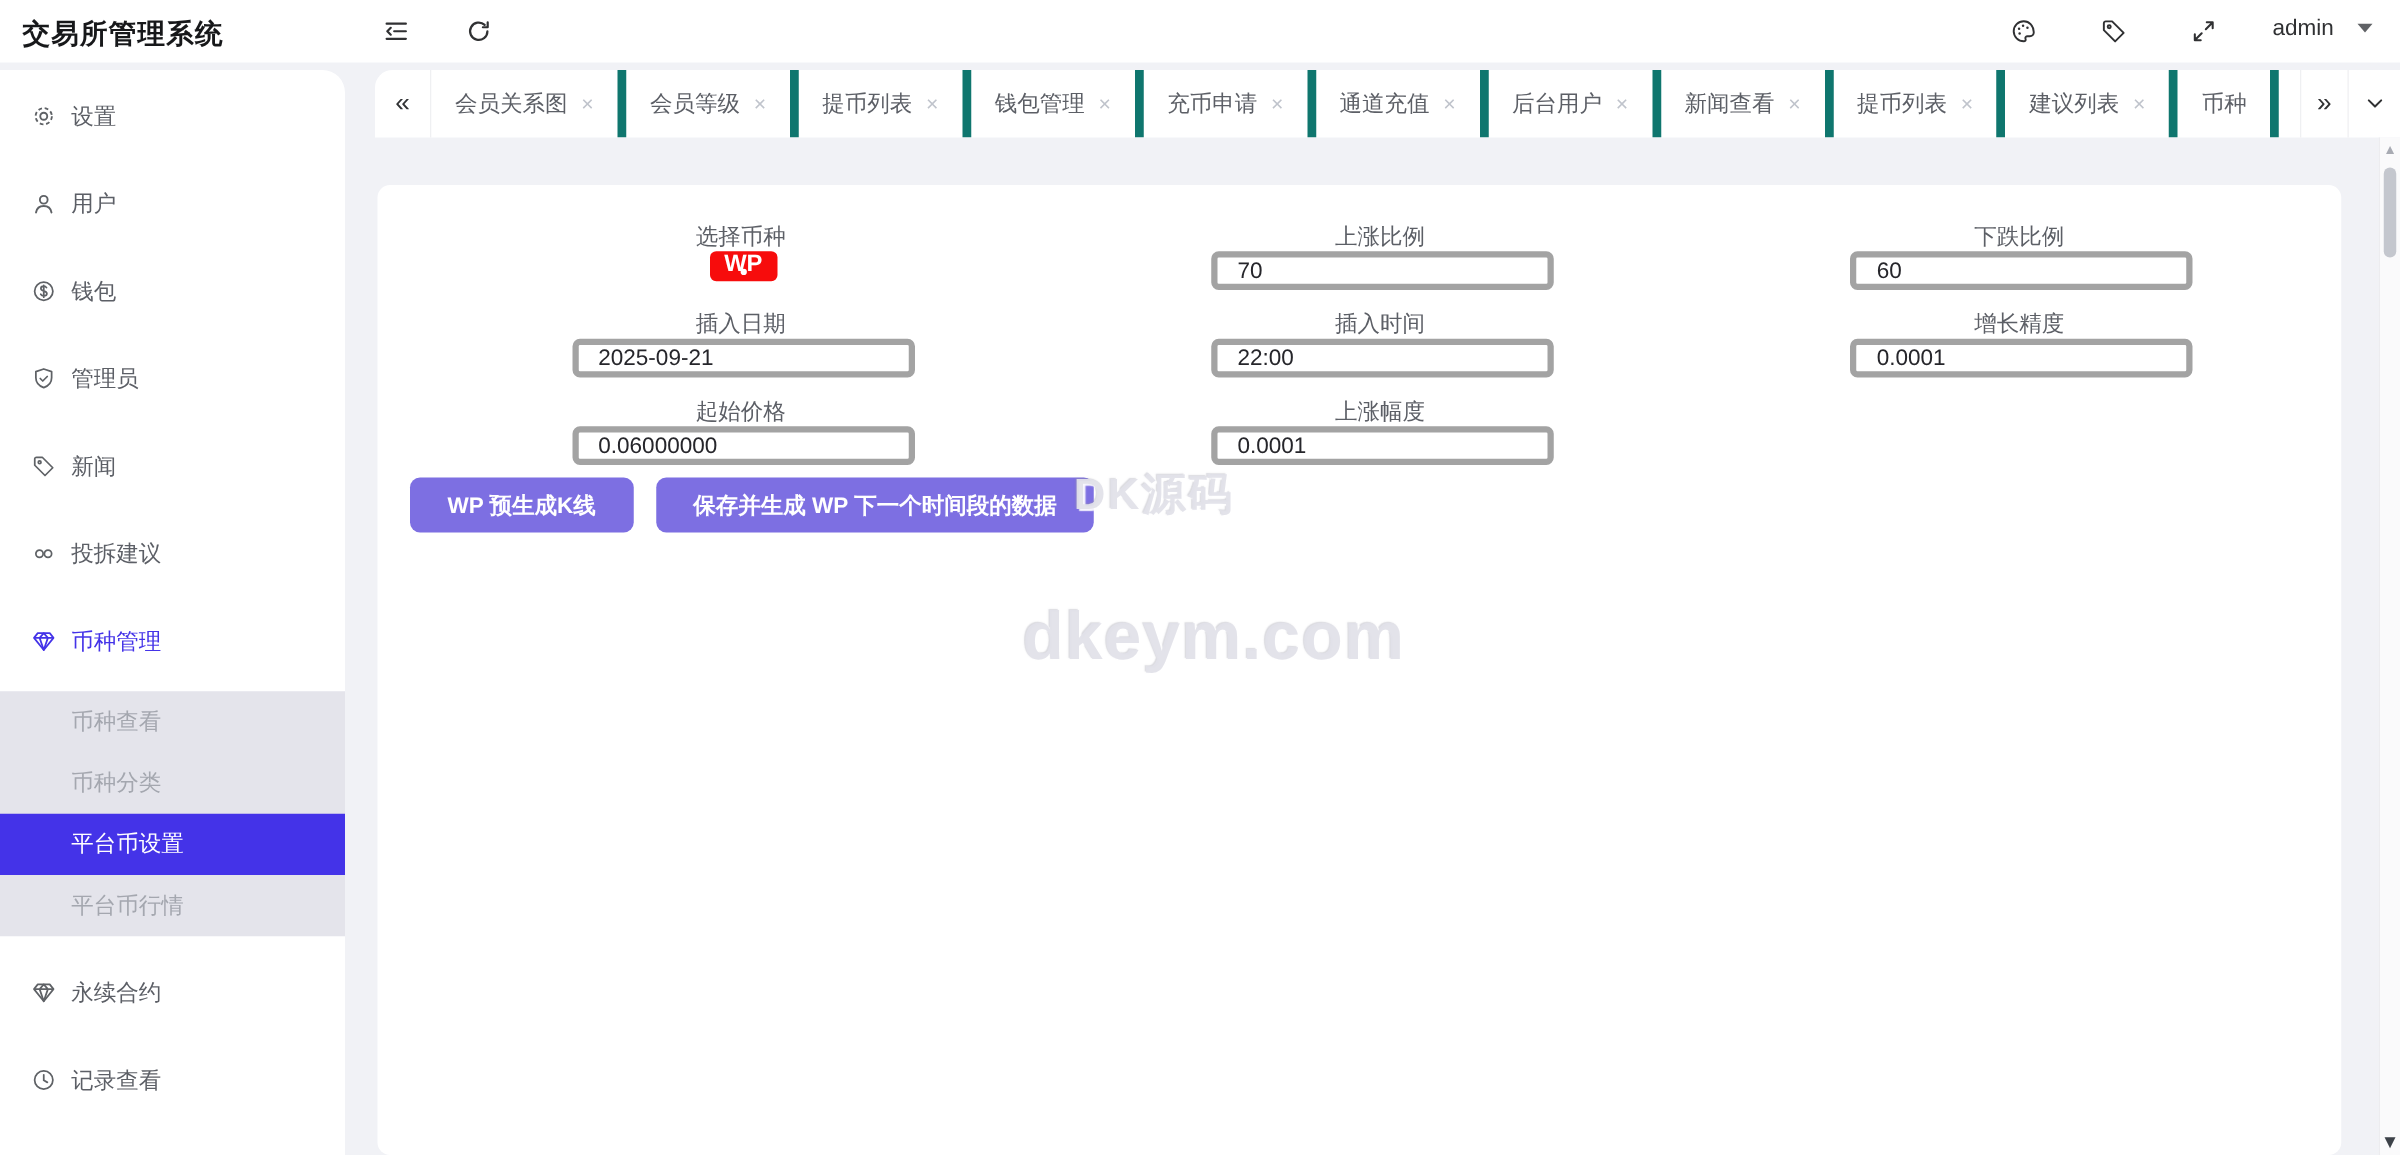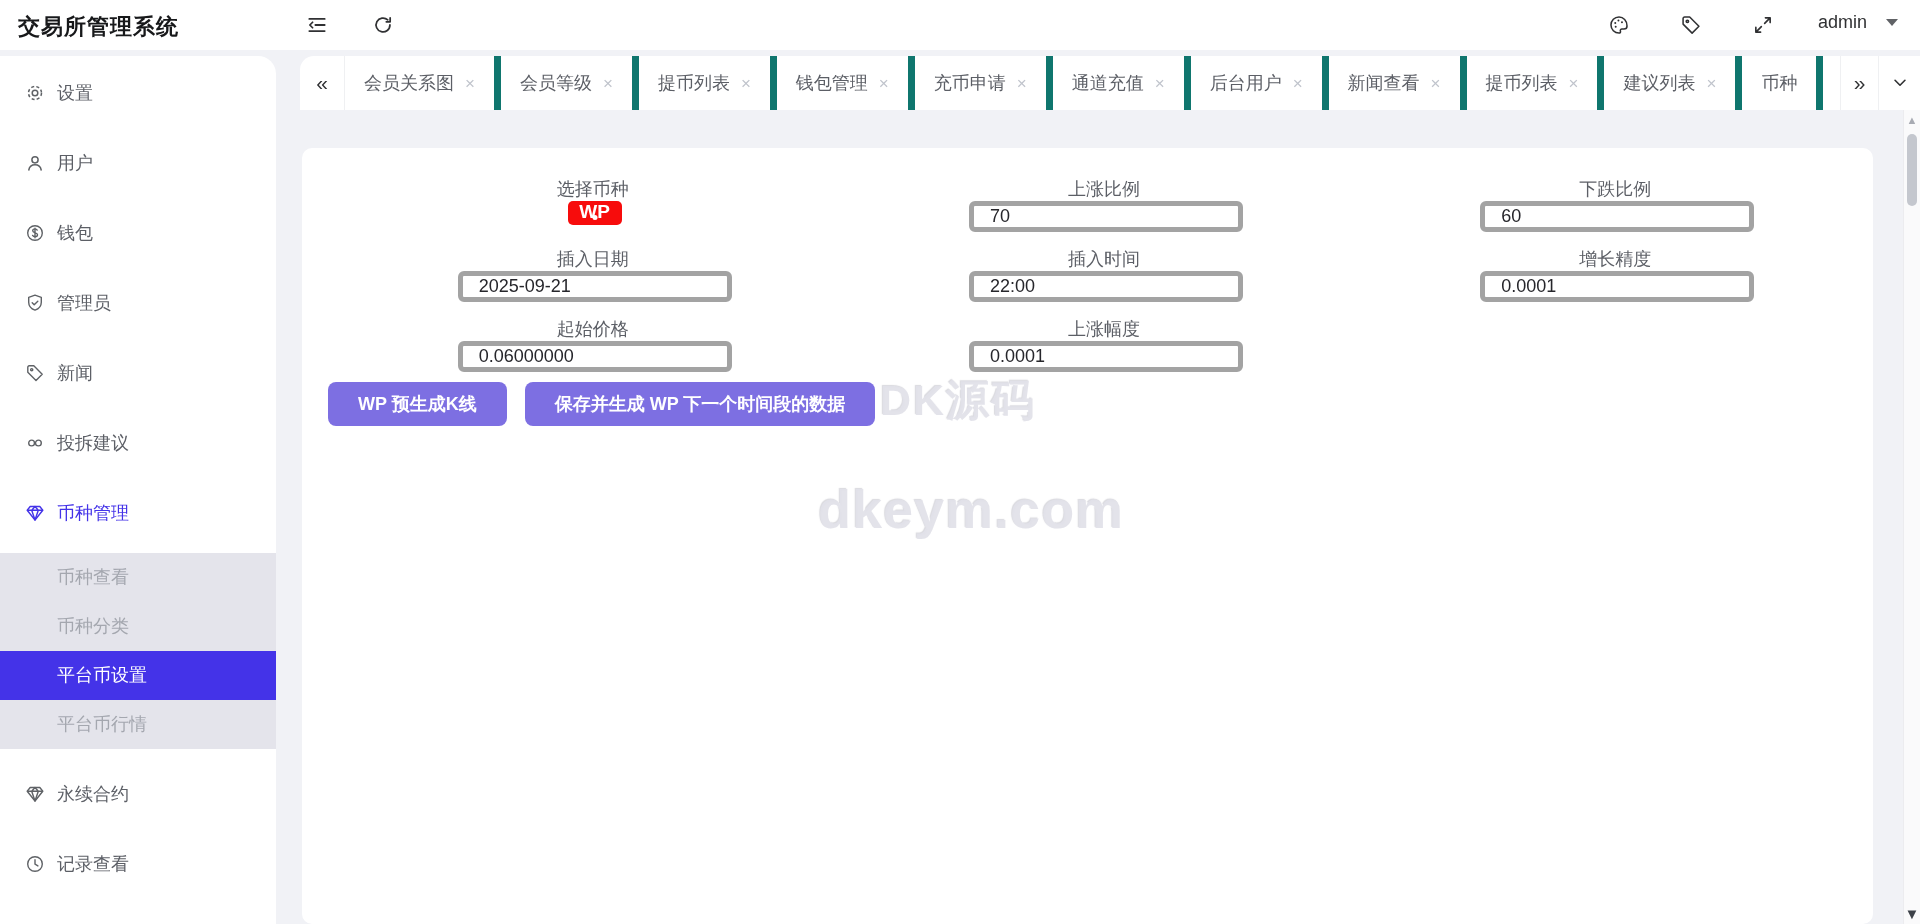--- a/index.html
+++ b/index.html
@@ -59,21 +59,21 @@
   .coin-badge { width:54px; height:48px; background:#F70C0C; border-radius:5px; color:#fff;
                 font-size:19px; font-weight:bold; display:flex; justify-content:center;
                 position:relative; cursor:pointer; }
   .coin-badge .dot { position:absolute; bottom:5px; left:50%; transform:translateX(-50%);
                      width:5px; height:5px; border-radius:50%; background:#fff; }
   .btn-row { position:absolute; left:26px; top:234px; display:flex; gap:18px; z-index:2; }
   .btn { height:44px; background:#7D6FE2; border:none; border-radius:8px; color:#fff;
          font-size:18px; font-weight:bold; padding:0 30px; font-family:inherit; cursor:pointer; white-space:nowrap; }
   .wm { position:absolute; font-weight:bold; color:rgba(226,226,233,0.95); z-index:3; pointer-events:none;
         text-shadow:2px 2px 1px rgba(255,255,255,0.95), -1px -1px 1px rgba(150,150,162,0.35); }
-  .wm1 { left:578px; top:224px; font-size:43px; letter-spacing:2px; }
+  .wm1 { left:557px; top:224px; font-size:35px; letter-spacing:2px; }
   .wm2 { left:516px; top:330px; font-size:54px; letter-spacing:1px; }
 
   
   .scrollbar { position:absolute; right:0; top:110px; width:17px; height:814px; background:#FAFAFB;
                border-left:1px solid #ECECEF; z-index:7; }
   .sb-up { position:absolute; top:4px; left:0; width:16px; text-align:center; font-size:11px; color:#A8ABB3; }
   .sb-thumb { position:absolute; top:24px; left:3px; width:10px; height:72px; background:#C4C7CE; border-radius:5px; }
   .sb-down { position:absolute; bottom:2px; left:0; width:16px; text-align:center; font-size:15px; color:#3C4148; }
 
   svg.icon { display:block; }

